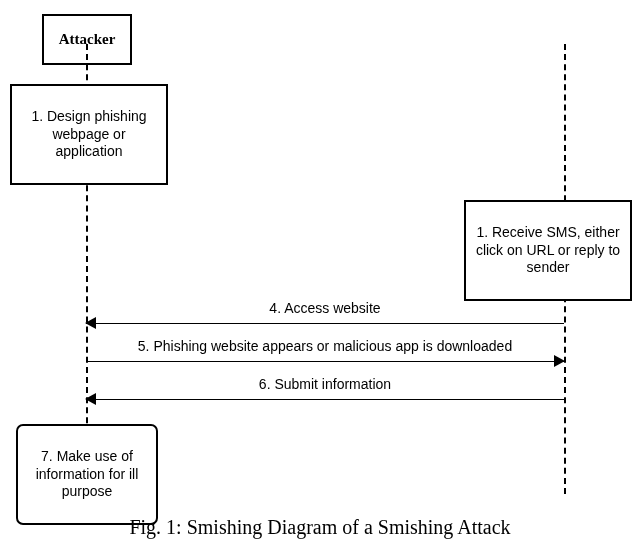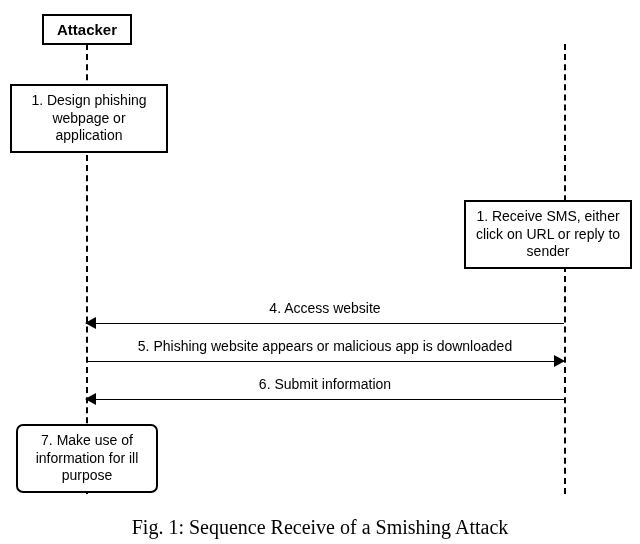--- a/index.html
+++ b/index.html
@@ -13,39 +13,39 @@
     position: relative;
     width: 640px;
     height: 544px;
     overflow: hidden;
   }
   .actor {
     position: absolute;
     border: 2px solid #000;
     background: #fff;
     text-align: center;
-    padding: 5px 10px;
-    font-family: Liberation Sans, sans-serif;
+    padding: 15px 10px;
+    font-family: Liberation Serif, serif;
     font-weight: bold;
     font-size: 15px;
     box-sizing: border-box;
   }
   .lifeline {
     position: absolute;
     border-left: 2px dashed #000;
     width: 0;
   }
   .stepbox {
     position: absolute;
     border: 2px solid #000;
     background: #fff;
     font-family: Arial, Helvetica, sans-serif;
     font-size: 14px;
     text-align: center;
-    padding: 6px 6px;
+    padding: 22px 6px;
     box-sizing: border-box;
     line-height: 1.25;
   }
   .msg {
     position: absolute;
     height: 20px;
   }
   .msg .line {
     position: absolute;
     top: 9px;
@@ -119,15 +119,15 @@
   </div>
 
   <div class="msg" style="left:86px; top:390px; width:478px;">
     <div class="label">6. Submit information</div>
     <div class="line"></div>
     <div class="head-left"></div>
   </div>
 
   <div class="stepbox" style="left:16px; top:424px; width:142px;border-radius:7px;">7. Make use of information for ill purpose</div>
 
-  <div class="caption" style="top:516px;">Fig. 1: Sequence Receive of a Smishing Attack</div>
+  <div class="caption" style="top:516px;">Fig. 1: Smishing Diagram of a Smishing Attack</div>
 
 </div>
 
 </body></html>

